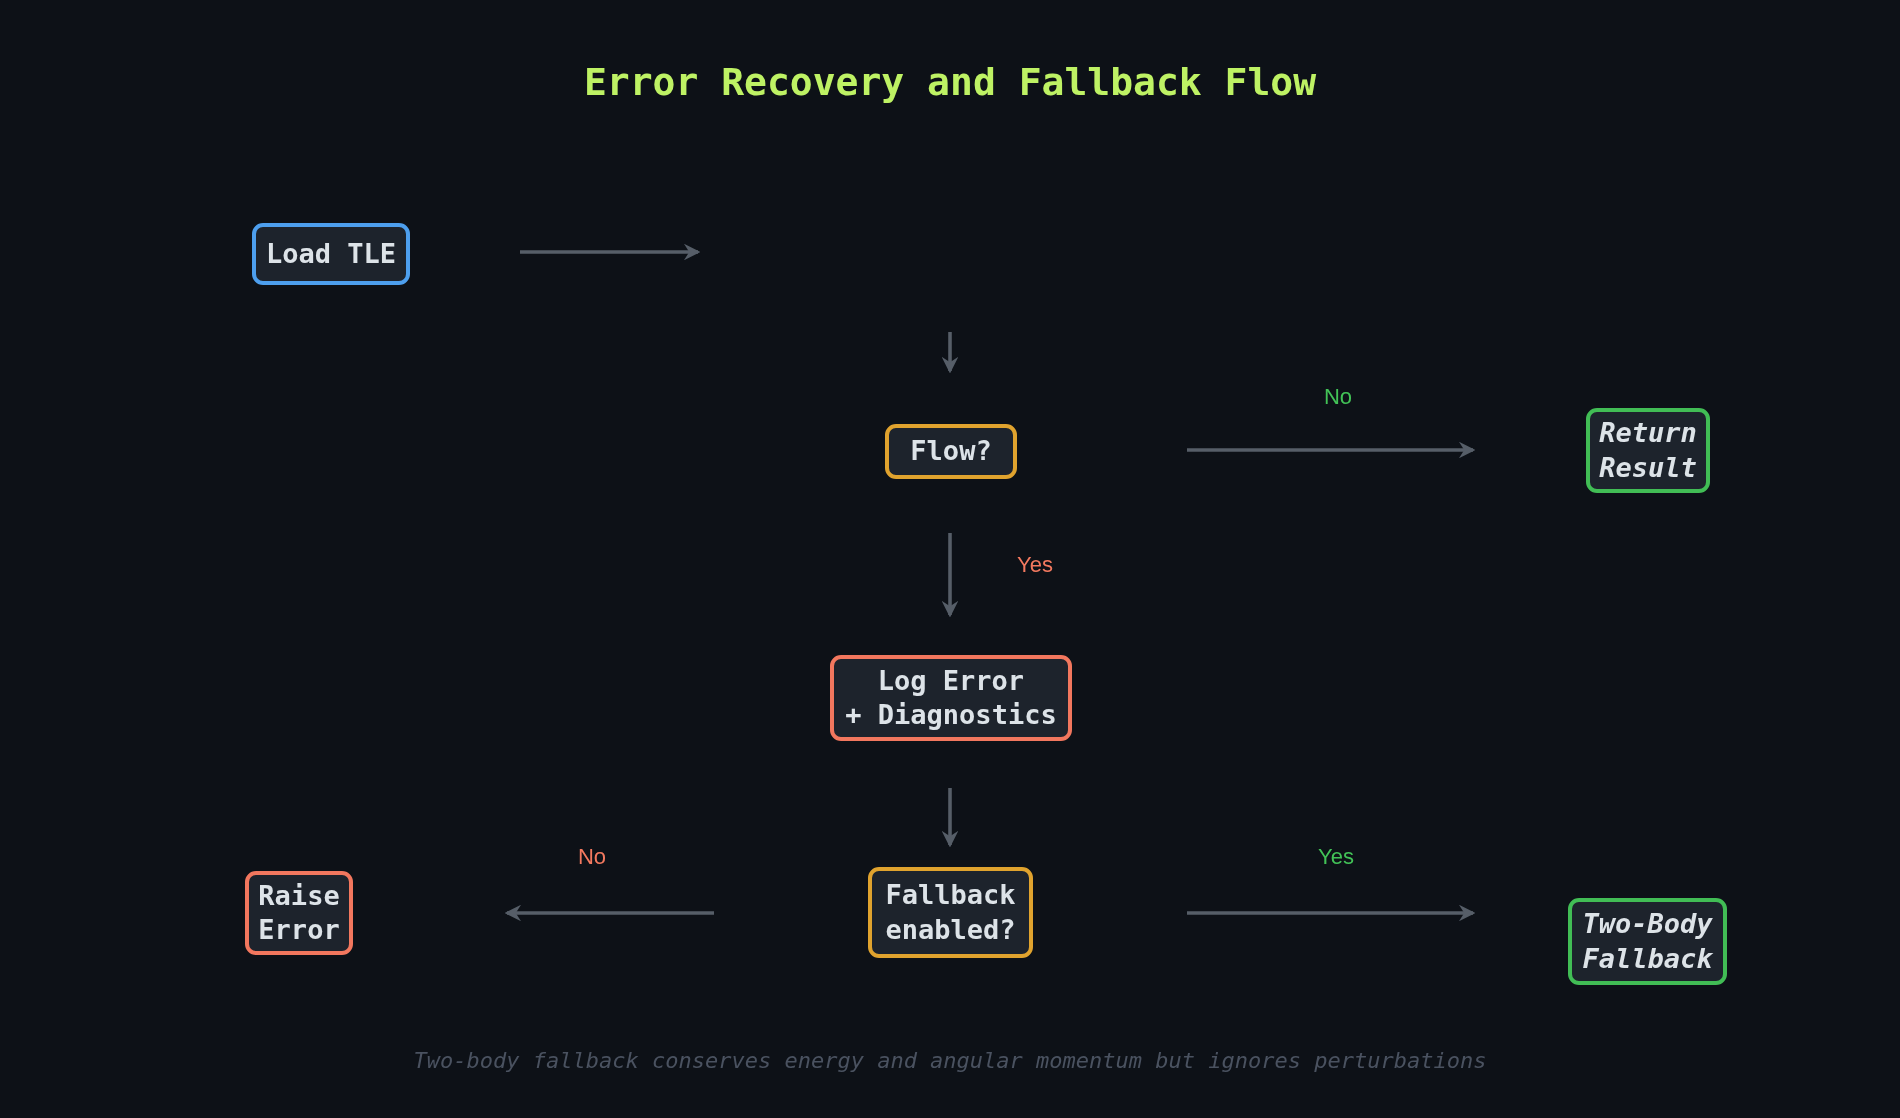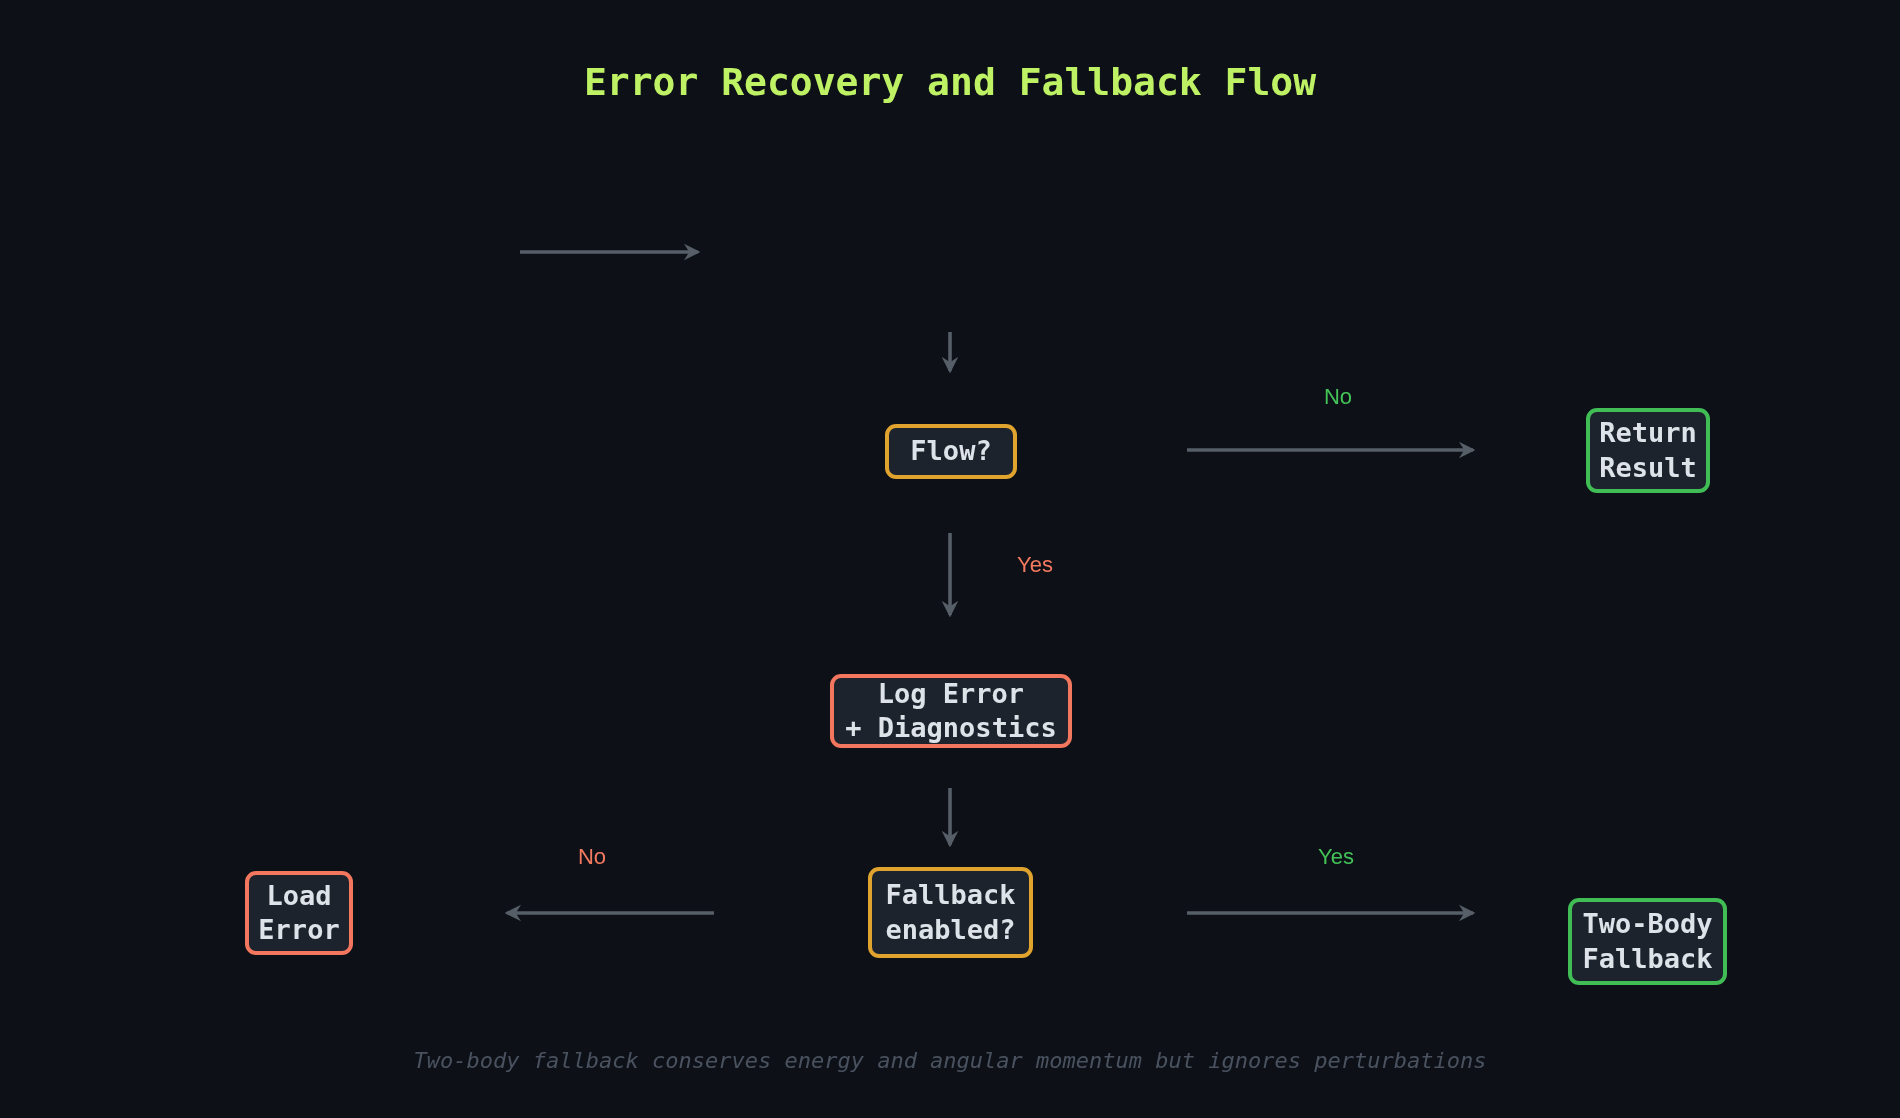--- a/index.html
+++ b/index.html
@@ -25,35 +25,35 @@
     position:absolute;box-sizing:border-box;
     display:flex;align-items:center;justify-content:center;
     background:#1d232c;
     border:4px solid #888;border-radius:11px;
     color:#dde3e8;font-weight:bold;font-size:27px;line-height:1.26;
     text-align:center;white-space:pre-line;
   }
   .blue  {border-color:#4d9fee;}
   .yellow{border-color:#e0a32e;}
   .salmon{border-color:#f2775e;}
-  .green {border-color:#41bd55;}
+  .green {border-color:#41bd55;font-style:italic;}
   .edge-label{
     position:absolute;transform:translate(-50%,-50%);
     font-family:"Liberation Sans",sans-serif;
     font-size:22px;font-weight:400;
   }
   .lbl-green {color:#42c257;}
   .lbl-salmon{color:#f3795f;}
   #wires{position:absolute;left:0;top:0;}
   
   #n-load   {left:252px; top:223px; width:158px; height:62px;}
   #n-sgp4   {left:862px; top:208px; width:178px; height:85px;}
   #n-error  {left:885px; top:424px; width:132px; height:55px;}
   #n-return {left:1586px;top:408px; width:124px; height:85px;}
-  #n-log    {left:830px; top:655px; width:242px; height:74px;margin-top:19px;}
+  #n-log    {left:830px; top:655px; width:242px; height:86px;}
   #n-fall   {left:868px; top:867px; width:165px; height:91px;}
   #n-raise  {left:245px; top:871px; width:108px; height:84px;}
   #n-two    {left:1568px;top:870px; width:159px; height:87px;margin-top:28px;}
   
   #l-no-top    {left:1338px;top:397px;}
   #l-yes-mid   {left:1035px;top:565px;}
   #l-no-bottom {left:592px; top:857px;}
   #l-yes-bottom{left:1336px;top:857px;}
 </style>
 </head>
@@ -73,28 +73,29 @@
       <line x1="520" y1="252" x2="698" y2="252" marker-end="url(#ah)"></line>
       <line x1="950" y1="332" x2="950" y2="371" marker-end="url(#ah)"></line>
       <line x1="1187" y1="450" x2="1473" y2="450" marker-end="url(#ah)"></line>
       <line x1="950" y1="533" x2="950" y2="615" marker-end="url(#ah)"></line>
       <line x1="950" y1="788" x2="950" y2="845" marker-end="url(#ah)"></line>
       <line x1="714" y1="913" x2="507" y2="913" marker-end="url(#ah)"></line>
       <line x1="1187" y1="913" x2="1473" y2="913" marker-end="url(#ah)"></line>
     </g>
   </svg>
 
+  <div id="n-load" class="node blue">Load TLE</div>
   <div id="n-error" class="node yellow">Flow?</div>
   <div id="n-return" class="node green">Return
 Result</div>
   <div id="n-log" class="node salmon">Log Error
 + Diagnostics</div>
   <div id="n-fall" class="node yellow">Fallback
 enabled?</div>
-  <div id="n-raise" class="node salmon">Load
+  <div id="n-raise" class="node salmon">Raise
 Error</div>
   <div id="n-two" class="node green">Two-Body
 Fallback</div>
 
   <div id="l-no-top" class="edge-label lbl-green">No</div>
   <div id="l-yes-mid" class="edge-label lbl-salmon">Yes</div>
   <div id="l-no-bottom" class="edge-label lbl-salmon">No</div>
   <div id="l-yes-bottom" class="edge-label lbl-green">Yes</div>
 
   <div id="footer">Two-body fallback conserves energy and angular momentum but ignores perturbations</div>

